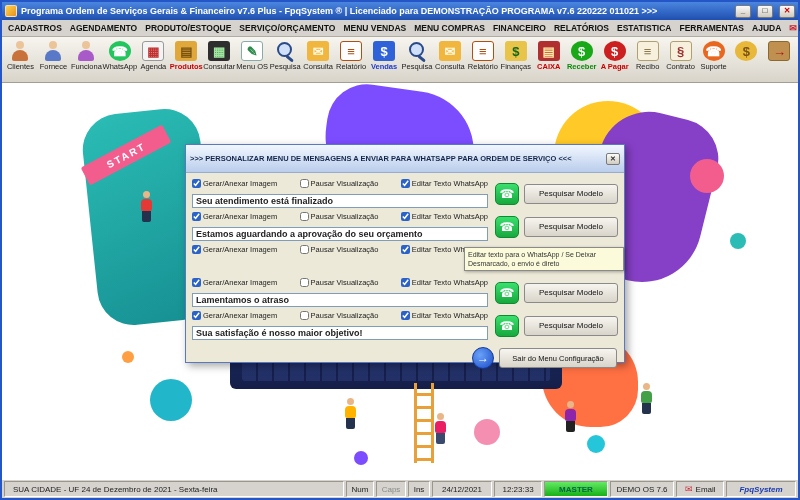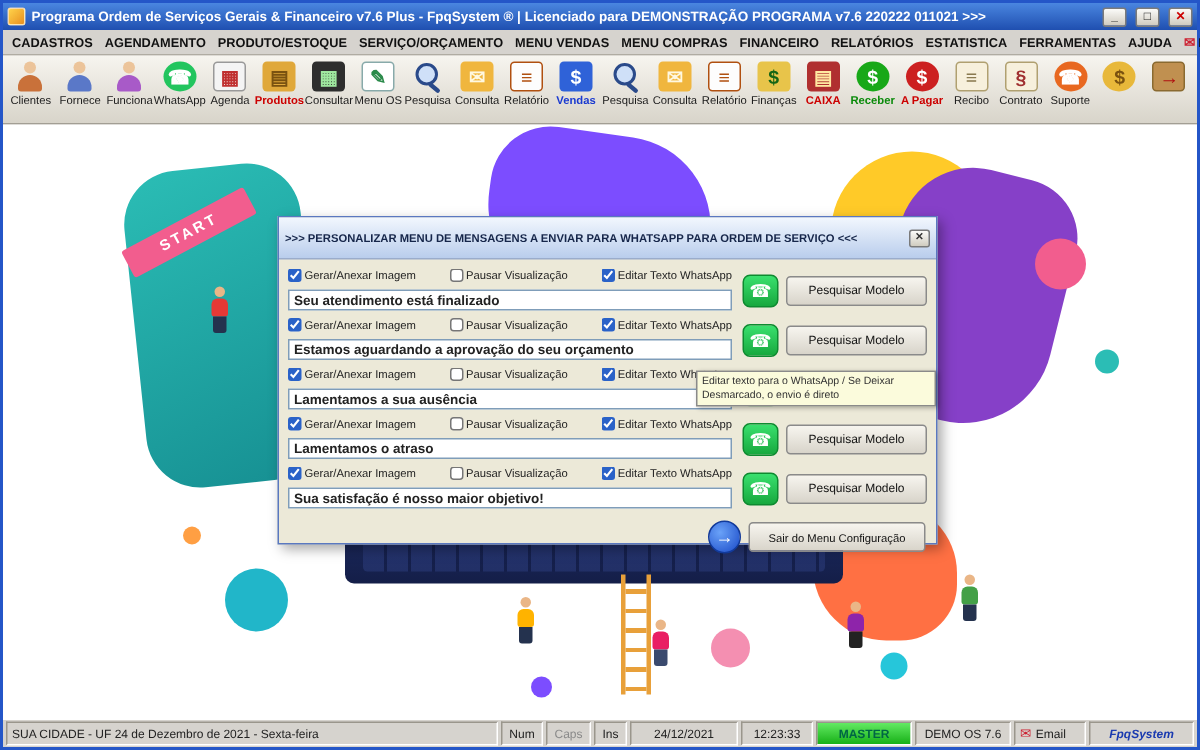--- a/index.html
+++ b/index.html
@@ -61,24 +61,24 @@
   .wa-btn { width:24px; height:22px; border-radius:5px; background:linear-gradient(180deg,#3ae06e,#17a83e); color:#fff; display:flex; align-items:center; justify-content:center; font-size:12px; border:1px solid #0e8a30; }
   .btn { background:linear-gradient(180deg,#f7f5ef,#d8d4ca); border:1px solid #8a8a8a; border-radius:3px; display:flex; align-items:center; justify-content:center; color:#111; }
   .model-btn { width:94px; height:20px; font-size:8px; }
   .exit-row { display:flex; align-items:center; justify-content:flex-end; gap:5px; margin-top:5px; padding-right:1px; }
   .exit-ic { width:22px; height:22px; border-radius:50%; background:radial-gradient(circle at 35% 35%,#6aa2f8,#1a4ac8); color:#fff; display:flex; align-items:center; justify-content:center; font-size:12px; border:1px solid #123a9a; }
   .exit-btn { width:118px; height:20px; font-size:7.5px; }
   .tooltip { position:absolute; left:278px; top:74px; width:160px; background:#fbfbdc; border:1px solid #8a8a8a; font-size:7px; padding:2px 3px; color:#333; z-index:20; box-shadow:1px 1px 3px rgba(0,0,0,.3); line-height:1.3; }
 
   
   .statusbar { height:18px; background:#d6d3ce; display:flex; align-items:stretch; gap:2px; padding:1px 2px; font-size:8px; color:#222; flex:0 0 auto; }
-  .sb { border:1px solid; border-color:#9a968c #ffffff #ffffff #9a968c; display:flex; align-items:center; padding:0 3px; white-space:nowrap; overflow:hidden; }
+  .sb { border:1px solid; border-color:#9a968c #ffffff #ffffff #9a968c; display:flex; align-items:center; padding:0 8px; white-space:nowrap; overflow:hidden; }
   .sb.loc { flex:1; }
   .sb.w26{width:28px;justify-content:center} .sb.w30{width:30px;justify-content:center;color:#8a8a8a} .sb.w22{width:22px;justify-content:center}
-  .sb.w56{width:72px;justify-content:center} .sb.w48{width:48px;justify-content:center}
+  .sb.w56{width:60px;justify-content:center} .sb.w48{width:48px;justify-content:center}
   .sb.master { width:64px; justify-content:center; background:linear-gradient(180deg,#63ea63,#17b017); font-weight:bold; color:#064; }
   .sb.w64{width:64px;justify-content:center}
   .sb.email{width:48px;gap:3px}
   .sb.brand{width:70px;justify-content:center;font-weight:bold;font-style:italic;color:#1a3ab0}
 </style>
 </head>
 <body>
 
 <div class="window">
 
@@ -306,21 +306,21 @@
                   <span>Gerar/Anexar Imagem</span>
                 </label>
                 <label class="cb">
                   <input type="checkbox" style="">
                   <span>Pausar Visualização</span>
                 </label>
                 <label class="cb">
                   <input type="checkbox" checked="" style="">
                   <span>Editar Texto WhatsApp</span>
                 </label>
-              </div><input class="msg-input" type="text" value="Lamentamos a sua ausência" style=""></div>
+              </div></div>
             <div class="row-right">
               <div class="wa-btn">☎</div>
               <div class="btn model-btn">Pesquisar Modelo</div>
             </div>
           </div>
           <div class="row">
             <div class="row-left"><div class="cbline">
                 <label class="cb">
                   <input type="checkbox" checked="" style="">
                   <span>Gerar/Anexar Imagem</span>

